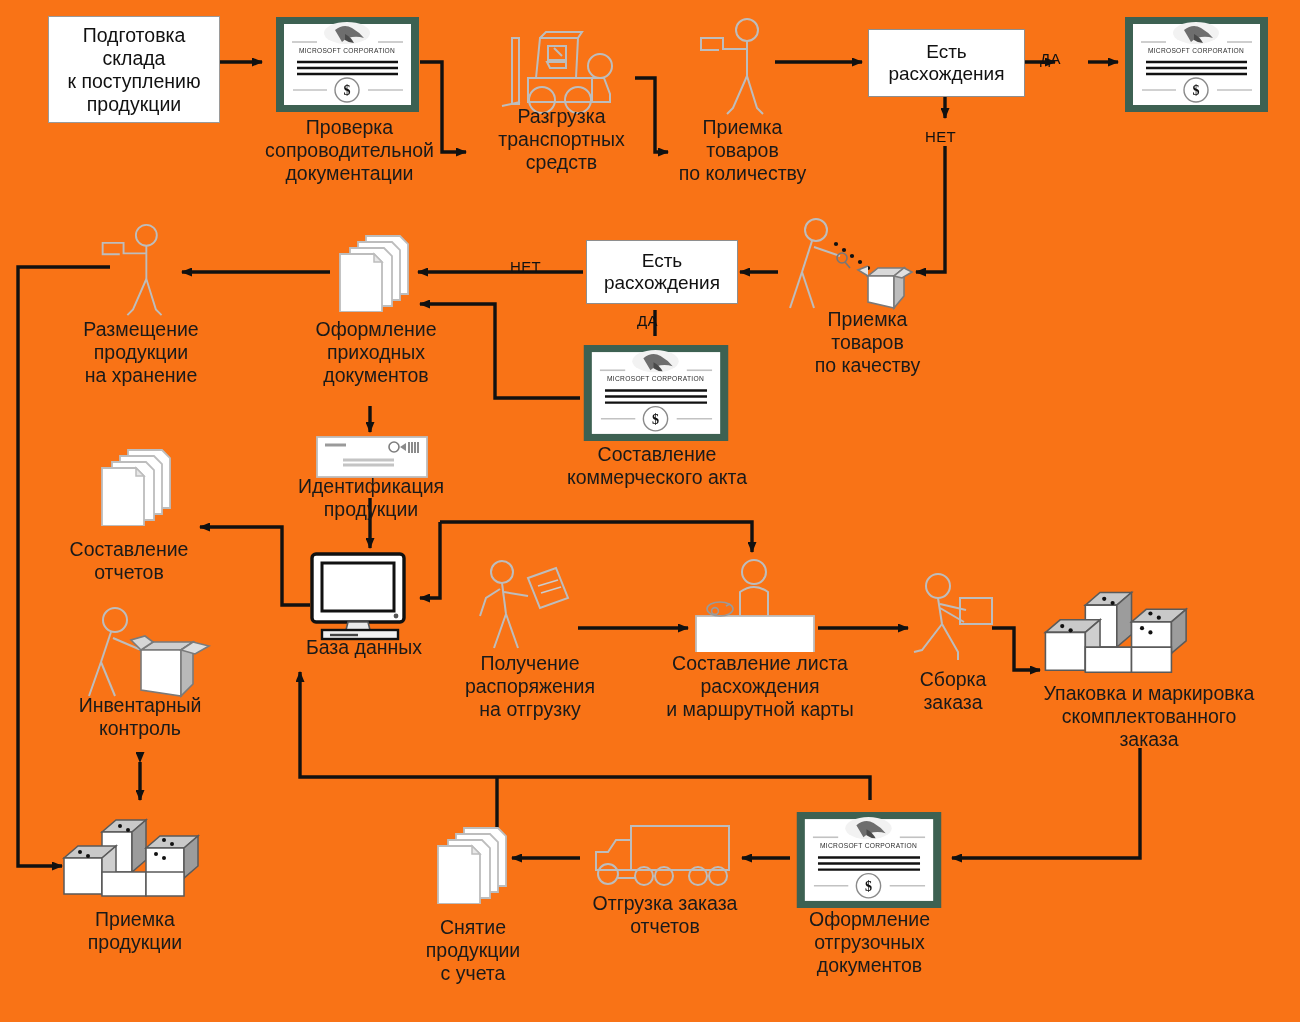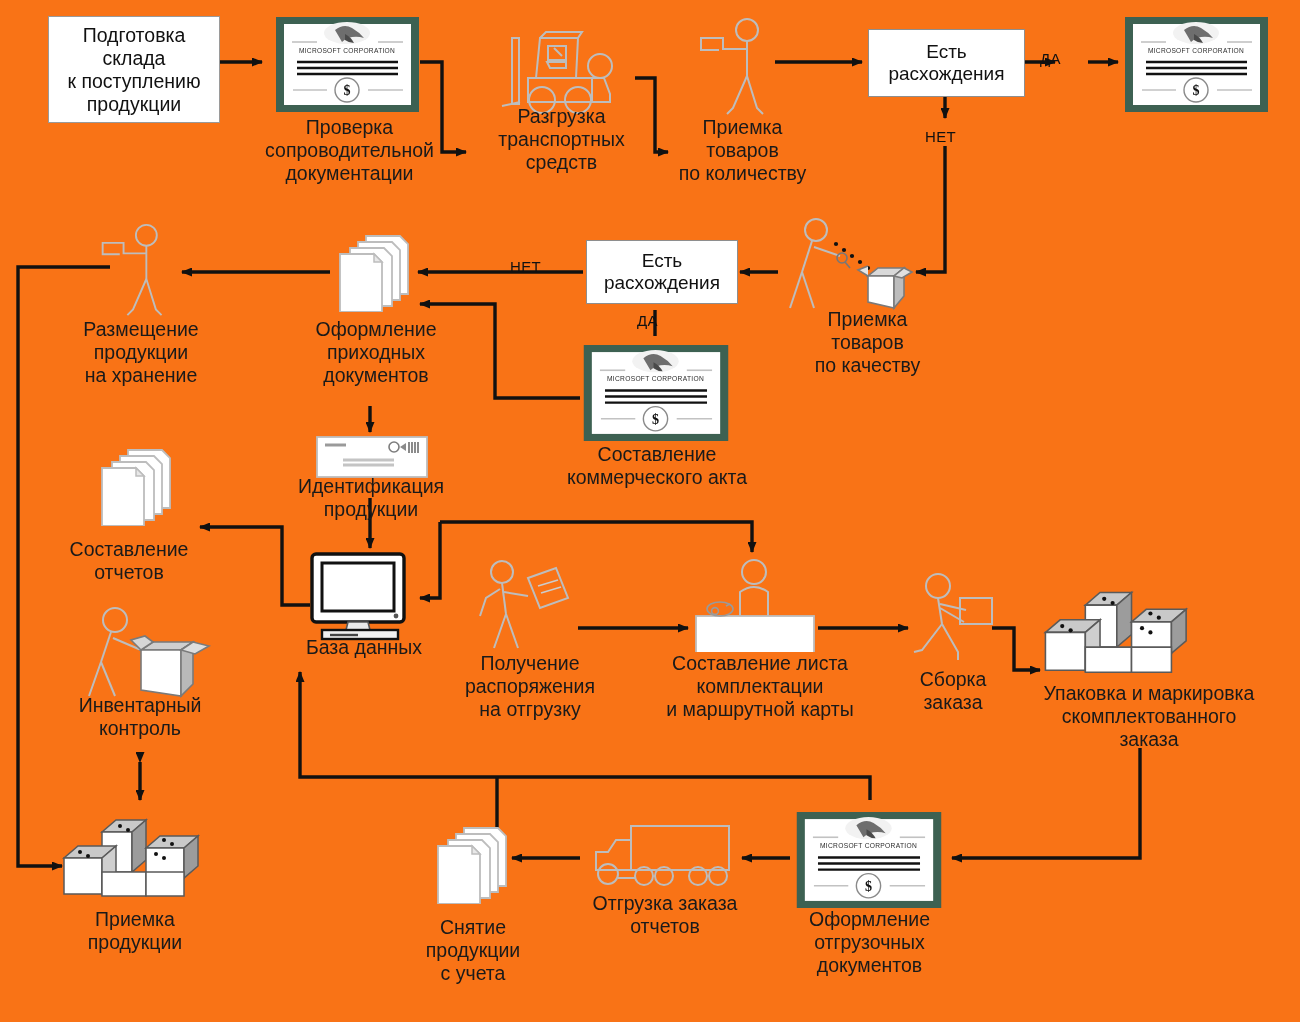--- a/index.html
+++ b/index.html
@@ -387,21 +387,21 @@
         <rect x="8" y="60" width="118" height="46"></rect>
       </g>
       <g stroke="#9a9a9a" stroke-width="1.6" fill="none">
         <ellipse cx="32" cy="53" rx="13" ry="7"></ellipse>
         <circle cx="27" cy="55" r="3.4"></circle>
         <line x1="38" y1="50" x2="42" y2="48"></line>
       </g>
     </svg>
   </div>
   <div class="lbl" style="left:655px;top:652px;width:210px;">Составление листа
-комплектации
+расхождения
 и маршрутной карты</div>
 
   <div class="node" style="left:908px;top:570px;">
     <svg width="92" height="92" viewBox="0 0 92 92">
       <g stroke="#bdbdbd" stroke-width="2" fill="none">
         <circle cx="30" cy="16" r="12"></circle>
         <path d="M30,28 L34,54"></path>
         <path d="M32,34 L58,40"></path>
         <path d="M32,38 L56,52"></path>
         <path d="M34,54 L14,80 L6,82"></path>

